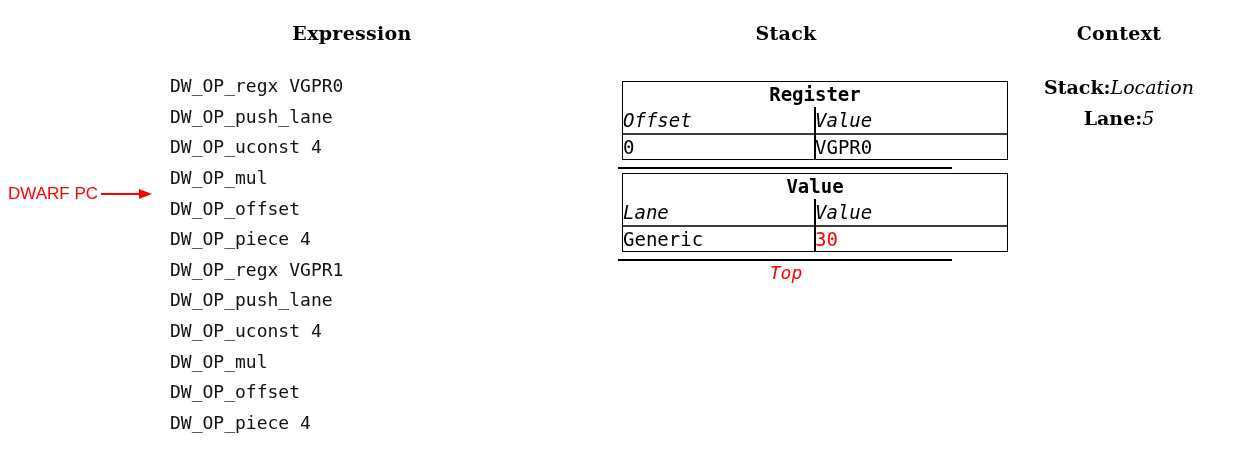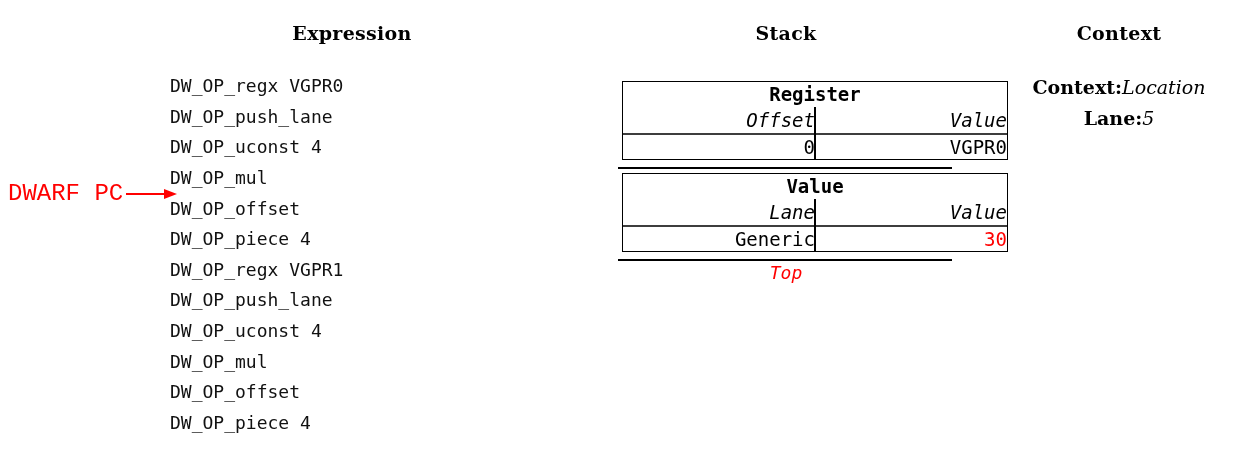--- a/index.html
+++ b/index.html
@@ -48,22 +48,22 @@
   .pc-pointer {
     position: absolute;
     left: 8px;
     top: 184px;
     height: 20px;
     display: flex;
     align-items: center;
     color: var(--accent, #ff0000);
   }
   .pc-label {
-    font-family: Liberation Mono, monospace;
-    font-size: 24px;
+    font-family: Liberation Sans, sans-serif;
+    font-size: 17px;
     line-height: 20px;
     white-space: pre;
     margin-right: 3px;
   }
   .pc-arrow-line {
     display: inline-block;
     width: 38px;
     height: 2px;
     background: var(--accent, #ff0000);
   }
@@ -103,21 +103,21 @@
     position: absolute;
     left: calc(50% - 1px);
     top: 0;
     bottom: 0;
     width: 2px;
     background: #000000;
   }
   .st-cell {
     height: 26px;
     line-height: 26px;
-    text-align: right;
+    text-align: left;
     white-space: pre;
   }
   .st-head { font-style: italic; }
   .st-val {
     border-top: 2px solid #3d3d3d;
     line-height: 24px;
   }
   .highlight { color: var(--accent, #ff0000); }
 
   .stack-sep {
@@ -212,17 +212,17 @@
       <div class="st-cell st-val">Generic</div>
       <div class="st-cell st-val highlight">30</div>
     </div>
   </div>
 
   <div class="stack-sep sep-1"></div>
 
   <div class="top-label">Top</div>
 
   <div class="context-block">
-    <div class="ctx-line"><span class="ctx-label">Context:</span><span class="ctx-value">Location</span></div>
+    <div class="ctx-line"><span class="ctx-label">Stack:</span><span class="ctx-value">Location</span></div>
     <div class="ctx-line"><span class="ctx-label">Lane:</span><span class="ctx-value">5</span></div>
   </div>
 
 </div>
 
 </body></html>

